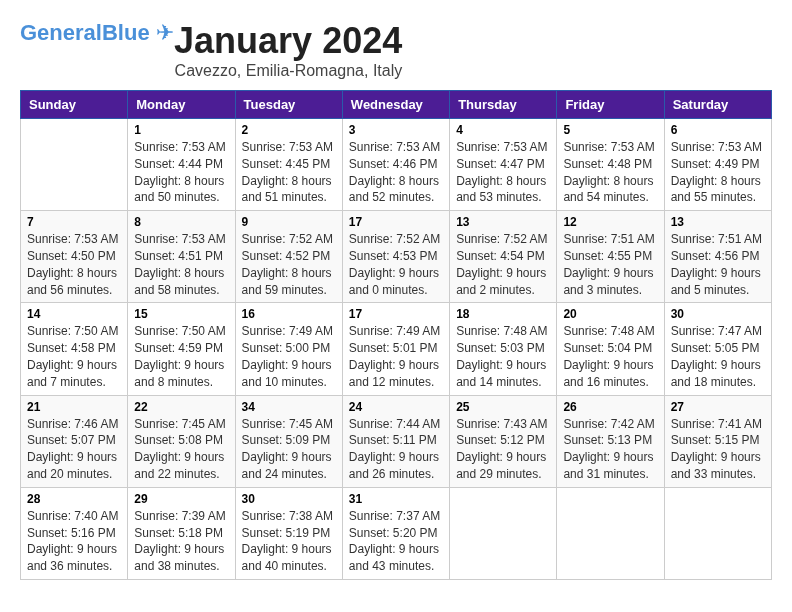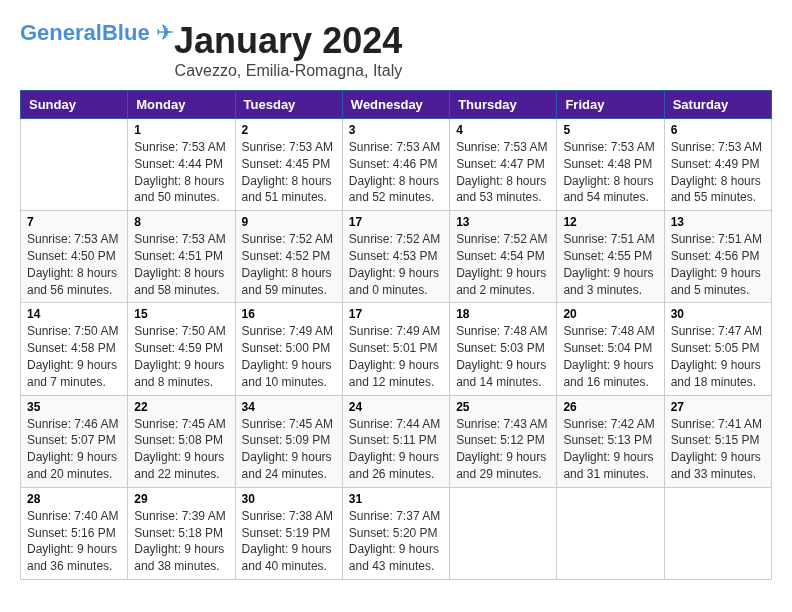--- a/index.html
+++ b/index.html
@@ -237,21 +237,21 @@
         </td>
         <td>
           <span class="day-number">30</span>
           <div class="day-info">
             Sunrise: 7:47 AM<br>Sunset: 5:05 PM<br>Daylight: 9 hours and 18 minutes.
           </div>
         </td>
       </tr>
       <tr class="row-even">
         <td>
-          <span class="day-number">35</span>
+          <span class="day-number">21</span>
           <div class="day-info">
             Sunrise: 7:46 AM<br>Sunset: 5:07 PM<br>Daylight: 9 hours and 20 minutes.
           </div>
         </td>
         <td>
           <span class="day-number">22</span>
           <div class="day-info">
             Sunrise: 7:45 AM<br>Sunset: 5:08 PM<br>Daylight: 9 hours and 22 minutes.
           </div>
         </td>

